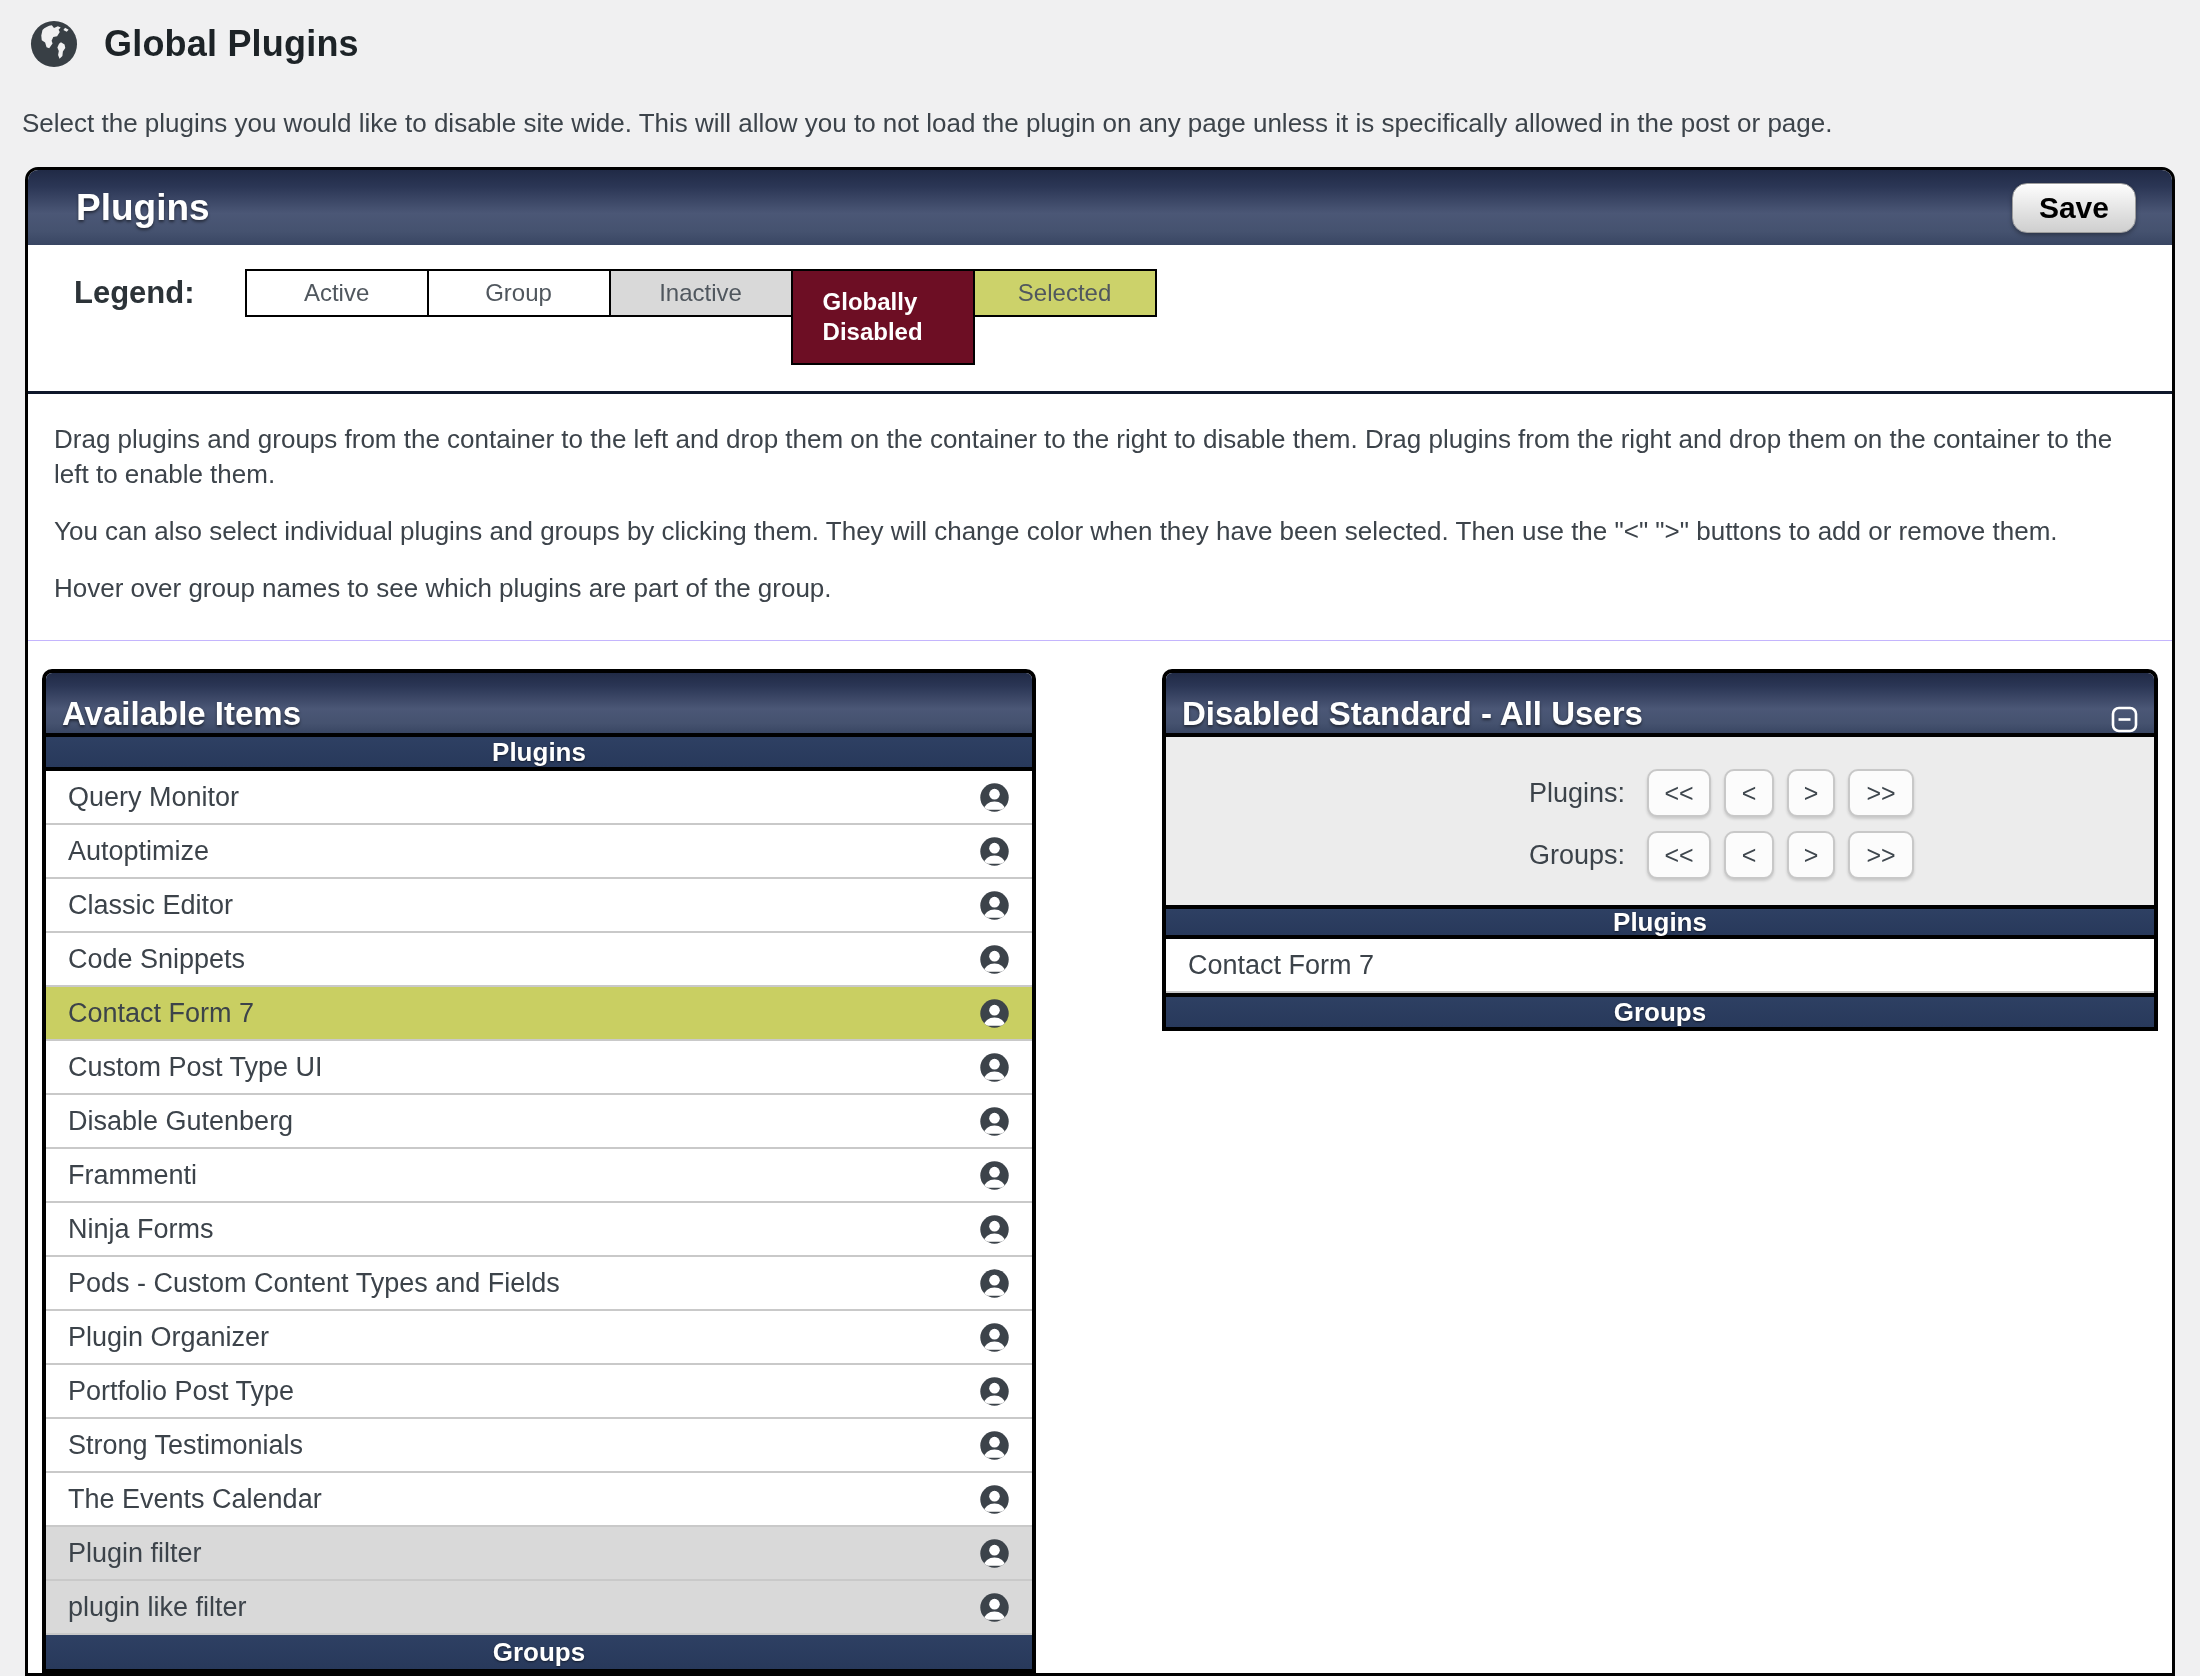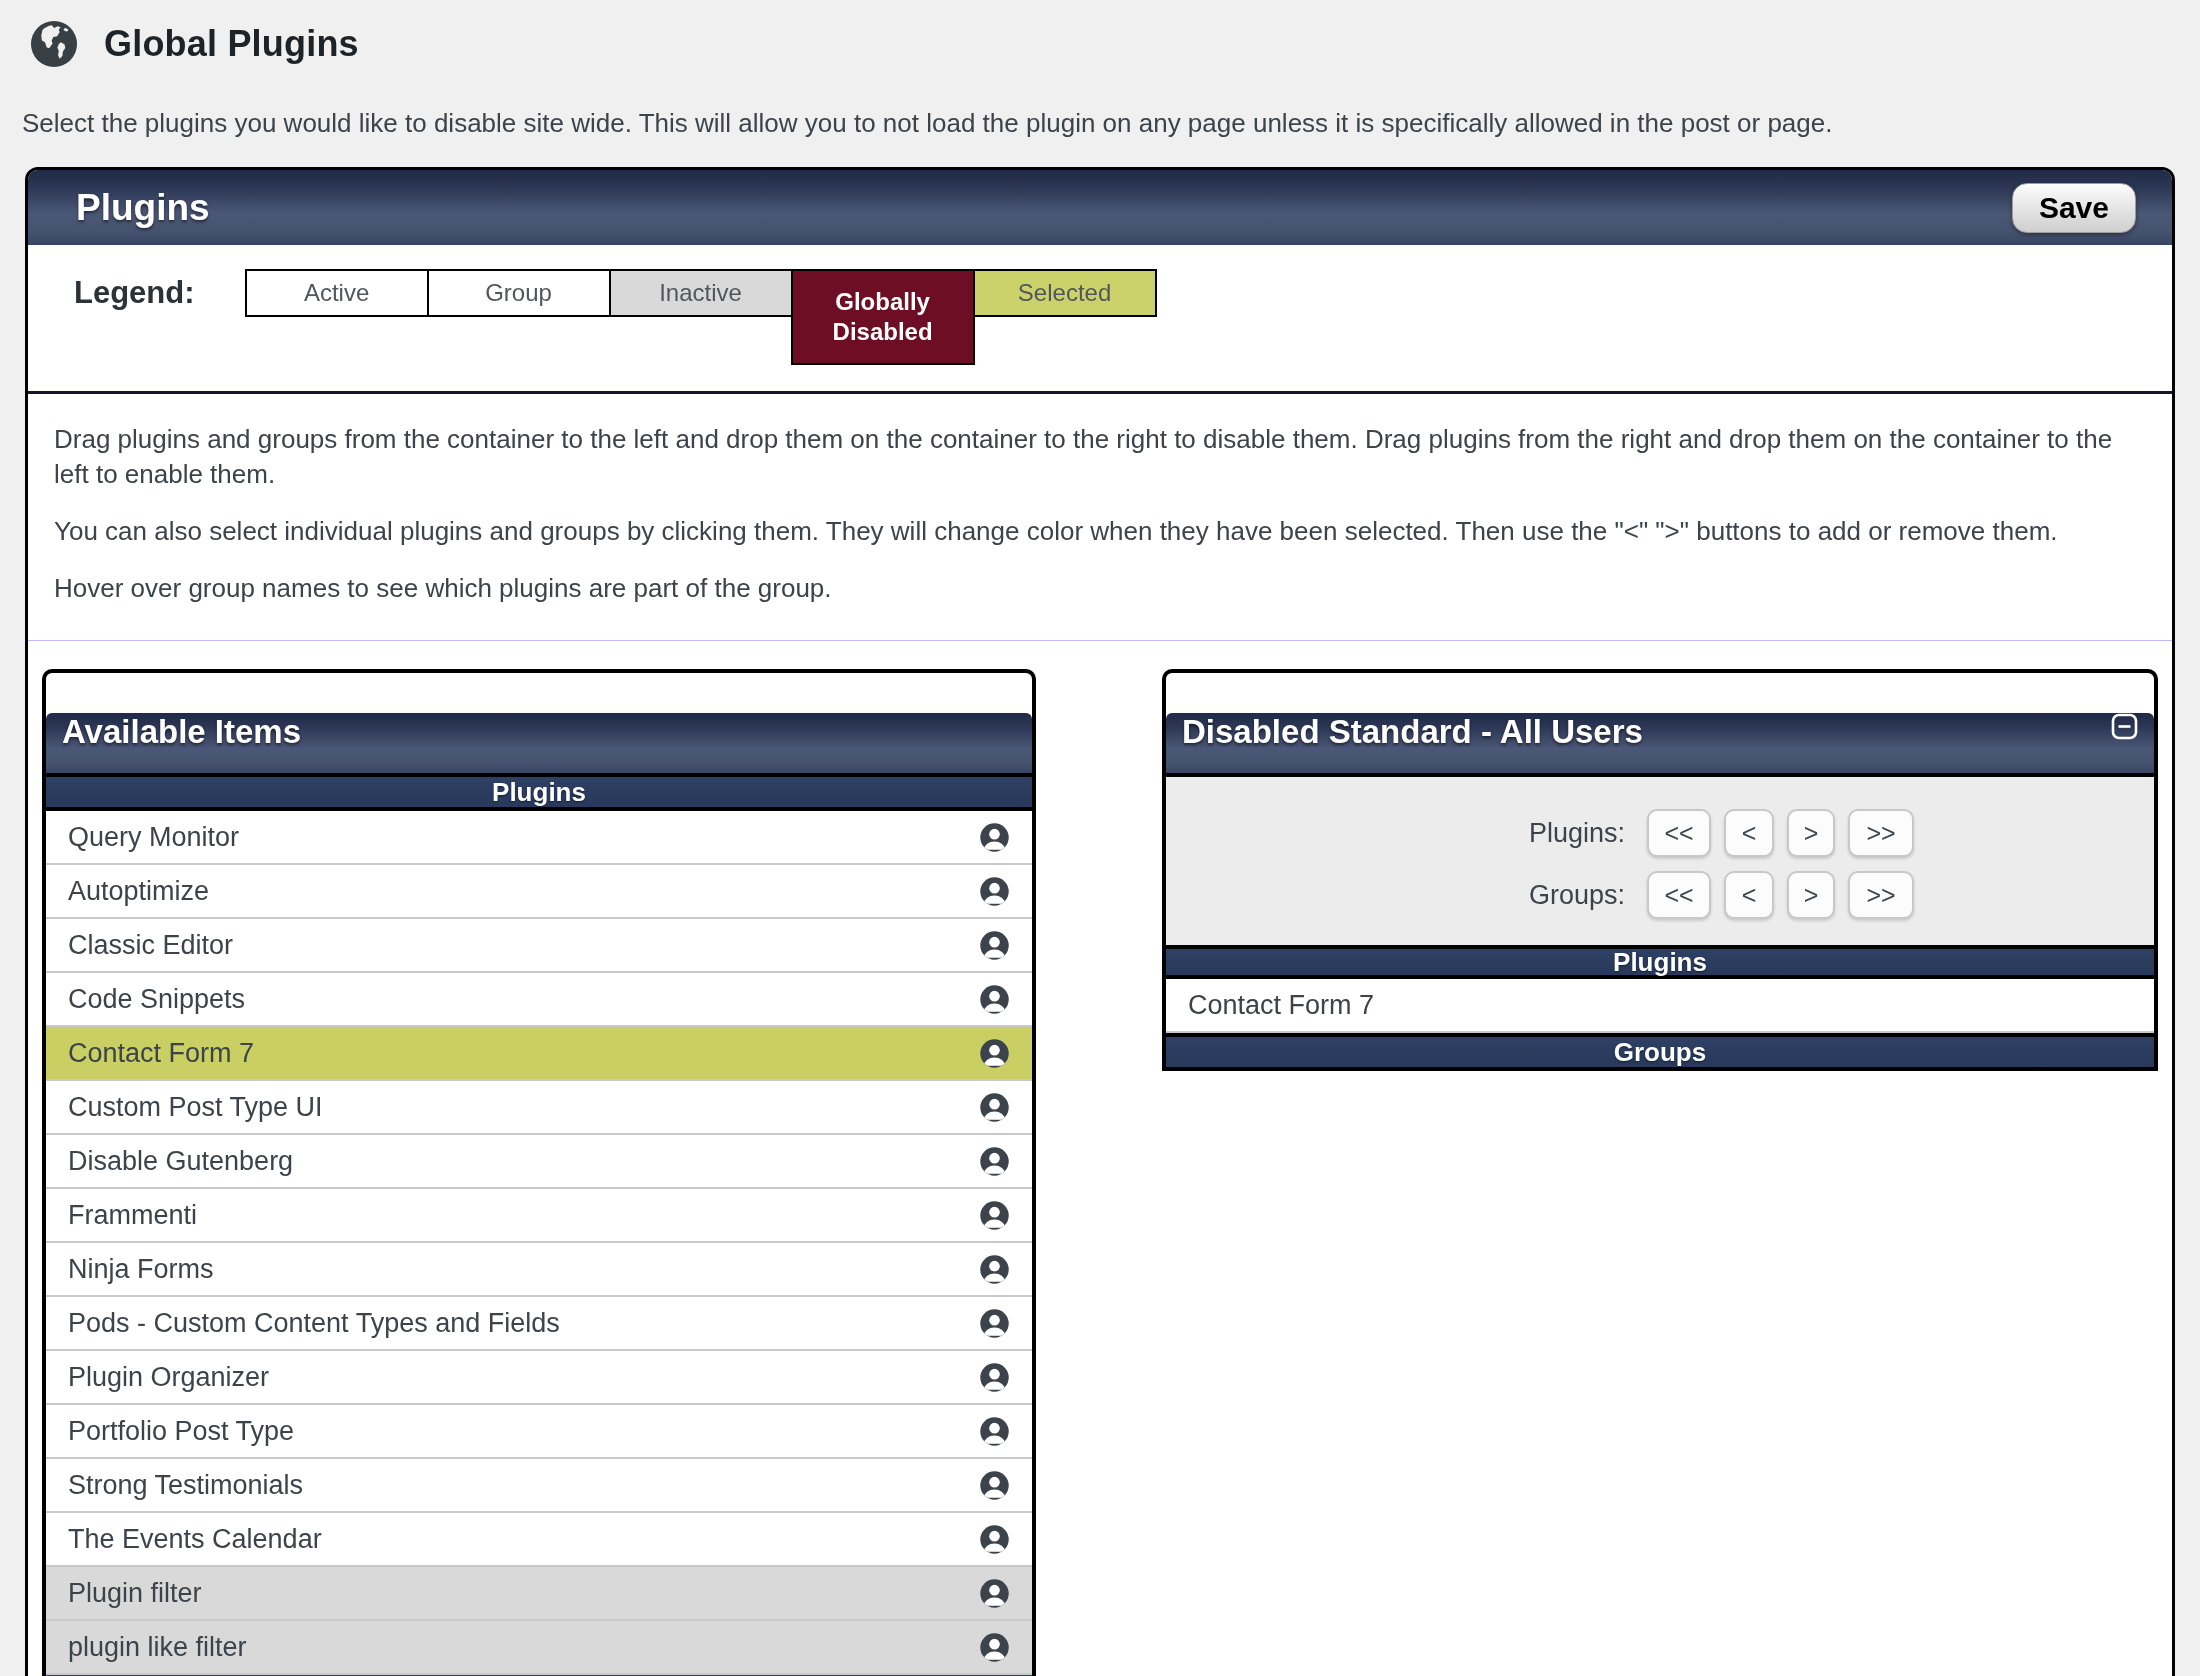--- a/index.html
+++ b/index.html
@@ -29,36 +29,36 @@
   .save-btn{margin-left:auto;font-family:inherit;font-size:30px;font-weight:bold;color:#000;
     padding:7px 26px;border:1px solid #9d9d9d;border-radius:15px;cursor:pointer;
     background:linear-gradient(180deg,#fdfdfd,#dcdcdc 70%,#cfcfcf);
     box-shadow:0 2px 4px rgba(0,0,0,.35), inset 0 1px 0 #fff;}
 
   
   .legend{display:flex;align-items:flex-start;padding:24px 0 26px 46px;border-bottom:3px solid #0f172a;min-height:118px;}
   .legend-label{font-size:31px;font-weight:bold;color:#2c3338;margin-right:50px;line-height:48px;}
   .legend-boxes{display:flex;align-items:flex-start;}
   .lbox{width:184px;min-height:48px;border:2px solid #000;margin-left:-2px;display:flex;
-    align-items:center;justify-content:center;text-align:center;font-size:24px;color:#50575e;background:#fff;line-height:1.25;}
+    align-items:center;justify-content:center;font-size:24px;color:#50575e;background:#fff;line-height:1.25;}
   .lbox:first-child{margin-left:0;}
   .lbox.inactive{background:var(--inactive);}
   .lbox.gdis{background:var(--maroon);color:#fff;font-weight:bold;min-height:96px;padding:0 30px;}
   .lbox.selected{background:#ccd26a;}
 
   
   .instructions{padding:6px 26px 12px 26px;border-bottom:1px solid #c4b5fd;}
   .instructions p{font-size:26px;line-height:1.35;color:#3c434a;margin:22px 0;}
 
   
   .panels{display:flex;justify-content:space-between;align-items:flex-start;padding:28px 14px 0 14px;}
   .panel{border:4px solid var(--panel-border);border-radius:10px 10px 0 0;background:#fff;}
-  .panel-head{height:64px;display:flex;align-items:flex-start;padding:0 16px;border-radius:6px 6px 0 0;
+  .panel-head{height:64px;display:flex;align-items:flex-end;padding:0 16px;border-radius:6px 6px 0 0;
     border-bottom:4px solid #000;
-    background:linear-gradient(180deg,var(--grad-top) 0%,#2b3655 22%,var(--grad-mid) 60%,#45526f 84%,var(--grad-bot) 100%);margin-top:40px;}
+    background:linear-gradient(180deg,var(--grad-top) 0%,#2b3655 22%,var(--grad-mid) 60%,#45526f 84%,var(--grad-bot) 100%);}
   .panel-head .ptitle{color:#fff;font-size:33px;font-weight:bold;text-shadow:0 2px 3px rgba(0,0,0,.5);}
   .subbar{height:34px;display:flex;align-items:center;justify-content:center;color:#fff;
     font-size:26px;font-weight:bold;text-shadow:0 1px 2px rgba(0,0,0,.5);
     background:linear-gradient(180deg,#2e4063,var(--subbar));}
   .subbar.btm-border{border-bottom:4px solid #000;}
   .subbar.top-border{border-top:4px solid #000;}
 
   .left-panel{width:994px;}
   .right-panel{width:996px;}
 

